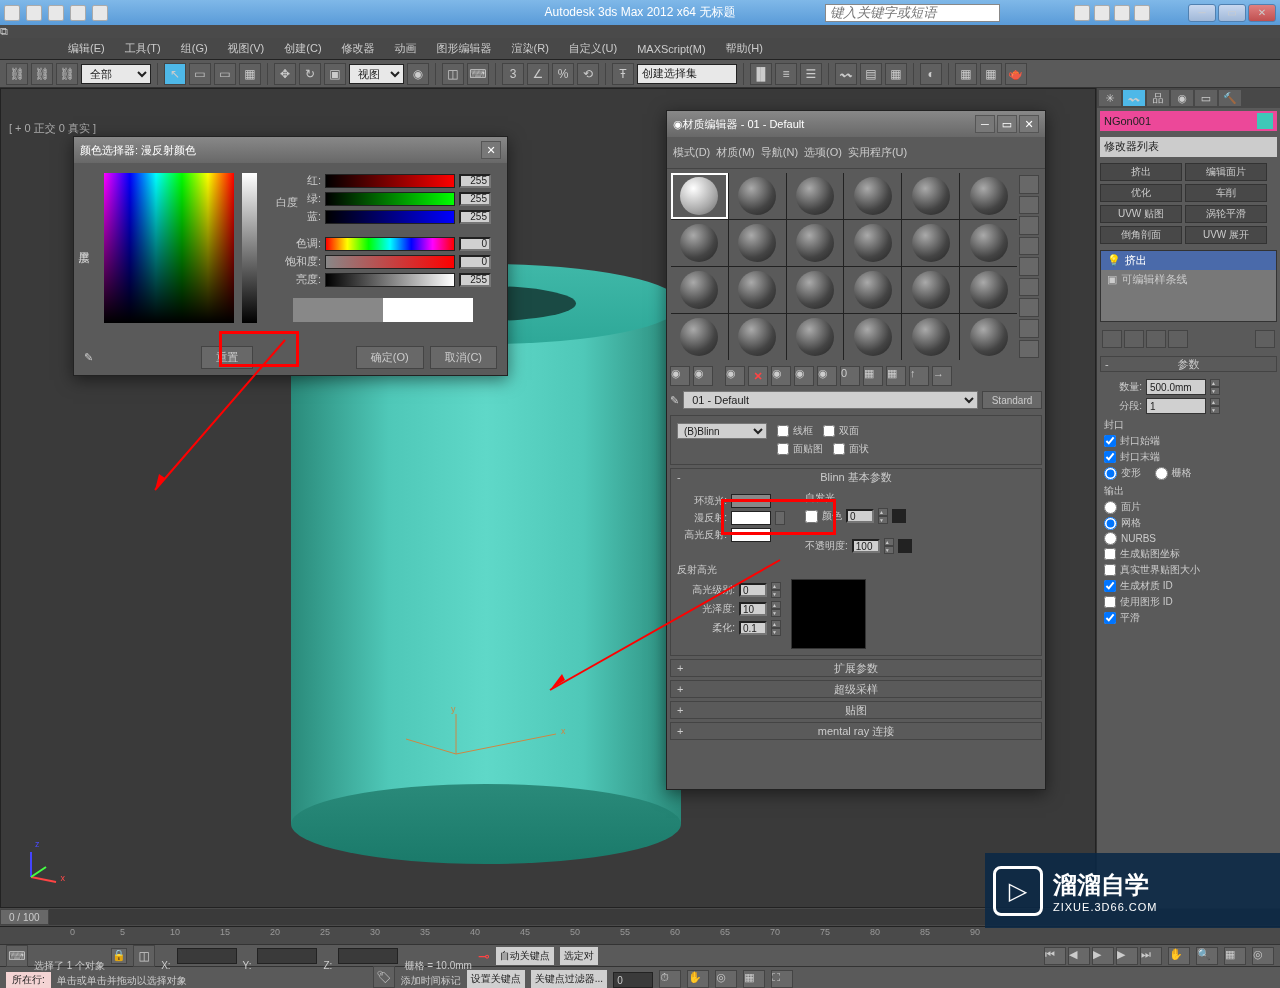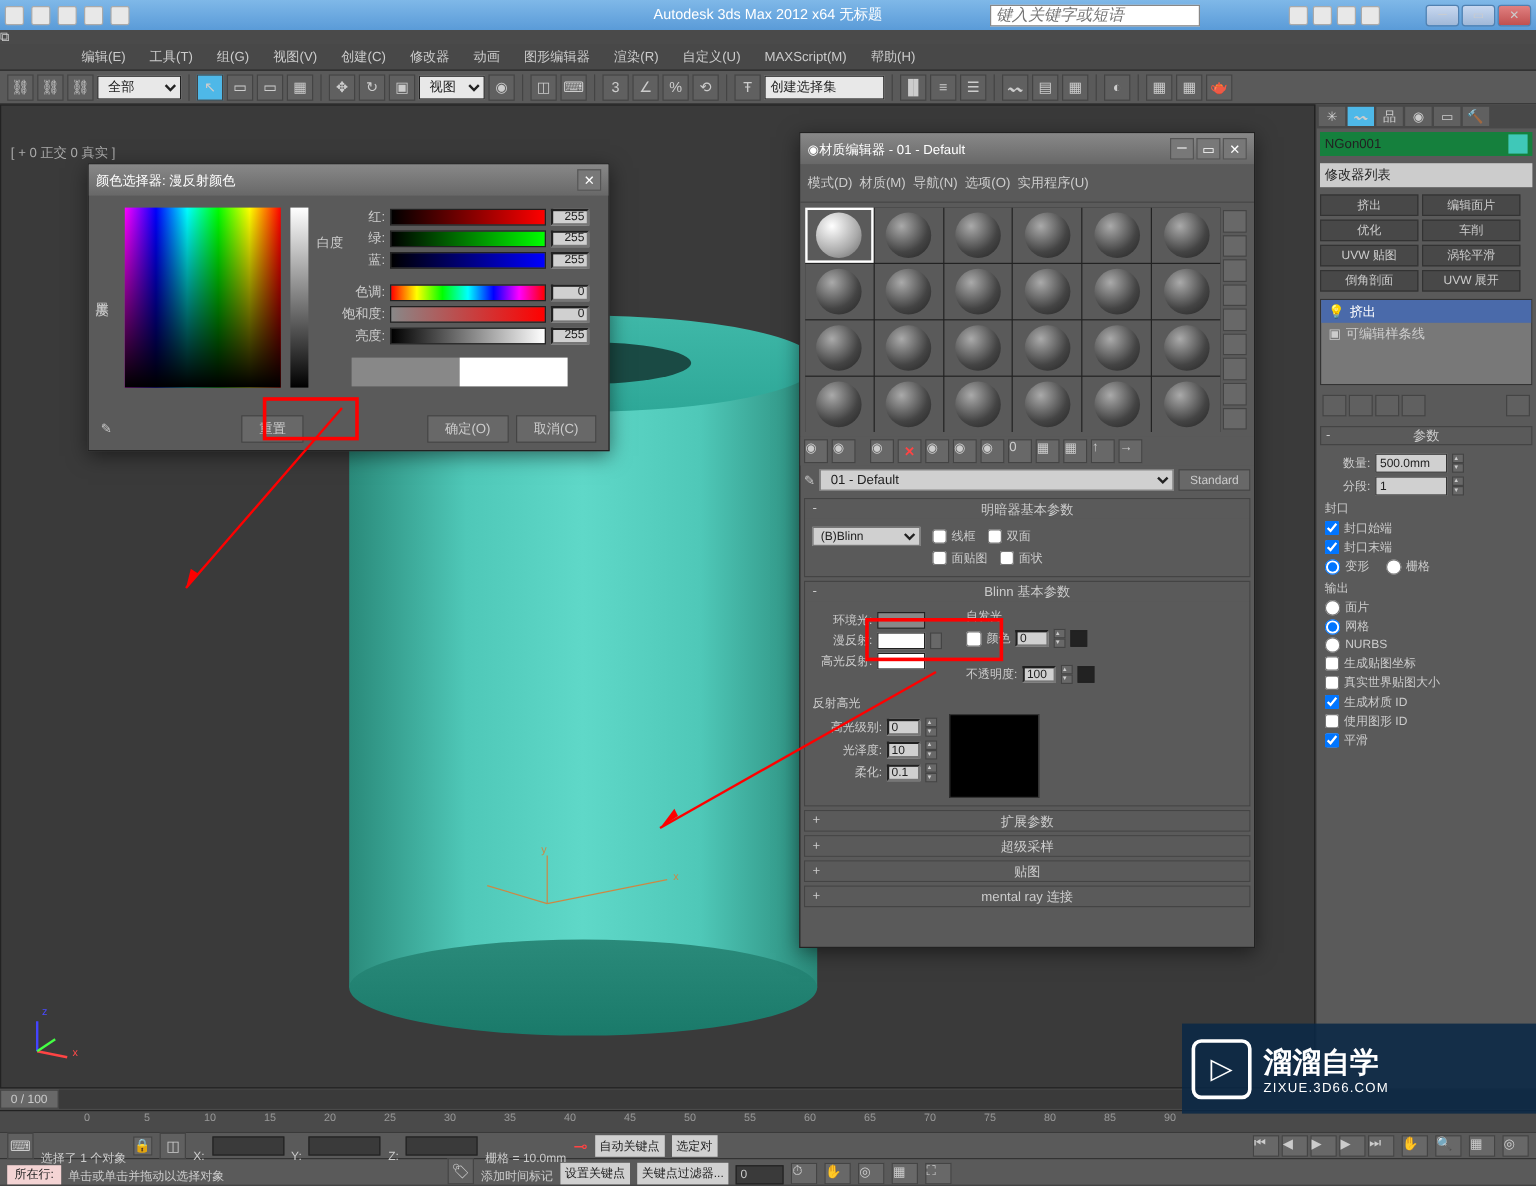--- a/index.html
+++ b/index.html
@@ -39,21 +39,21 @@
 .cyl-body::after { content: ''; position: absolute; bottom: -40px; left: 0; width: 390px; height: 80px; background: linear-gradient(#2a8a7a, #1a7a6a); border-radius: 50%; }
 .axis-gizmo { position: absolute; left: 20px; bottom: 20px; width: 40px; height: 40px; }
 .axis-gizmo::before { content: 'z'; position: absolute; top: -8px; left: 14px; color: #4a4aff; font-size: 9px; }
 .axis-gizmo::after { content: 'x'; position: absolute; bottom: 4px; right: -4px; color: #ff4a4a; font-size: 9px; }
 .obj-gizmo { position: absolute; left: 425px; top: 625px; }
 
 
 .right-panel { width: 184px; background: #5a5a5a; border-left: 1px solid #333; display: flex; flex-direction: column; }
 .panel-tabs { height: 20px; display: flex; background: #484848; gap: 2px; padding: 2px; }
 .panel-tab { width: 22px; height: 16px; background: #606060; display: flex; align-items: center; justify-content: center; }
-.obj-name { height: 20px; background: #15803d; color: #222; padding: 2px 4px; margin: 3px; font-size: 11px; display: flex; align-items: center; }
+.obj-name { height: 20px; background: #ec4899; color: #222; padding: 2px 4px; margin: 3px; font-size: 11px; display: flex; align-items: center; }
 .obj-color { width: 16px; height: 16px; background: #3fc8b8; margin-left: auto; }
 .mod-list-label { height: 20px; background: #ccc; color: #222; padding: 2px 4px; margin: 3px; font-size: 11px; }
 .mod-buttons { display: flex; flex-wrap: wrap; gap: 3px; padding: 3px; }
 .mod-btn { width: 82px; height: 18px; background: #484848; border: 1px solid #333; font-size: 10px; display: flex; align-items: center; justify-content: center; }
 .mod-stack { margin: 3px; background: #787878; height: 72px; border: 1px solid #333; }
 .mod-stack-item { padding: 2px 6px; display: flex; align-items: center; gap: 4px; }
 .mod-stack-item.sel { background: #4a6aaa; color: #fff; }
 .stack-toolbar { height: 22px; display: flex; gap: 2px; padding: 2px; margin: 3px; }
 .stack-btn { width: 20px; height: 18px; background: #606060; border: 1px solid #444; }
 .rollout { margin: 3px; }
@@ -73,21 +73,21 @@
 
 .dialog { position: absolute; background: #5a5a5a; border: 1px solid #222; box-shadow: 0 4px 16px rgba(0,0,0,0.5); }
 .dialog-titlebar { height: 26px; background: linear-gradient(#888, #686868); display: flex; align-items: center; padding: 0 6px; color: #fff; font-size: 11px; }
 .dialog-titlebar .dlg-close { margin-left: auto; width: 20px; height: 18px; background: #787878; border: 1px solid #555; display: flex; align-items: center; justify-content: center; }
 
 
 .color-picker { left: 73px; top: 136px; width: 435px; }
 .cp-body { padding: 10px; display: flex; gap: 8px; }
 .cp-sv { width: 130px; height: 150px; background: linear-gradient(to bottom, transparent, #000), linear-gradient(to right, #f0f, #00f, #0ff, #0f0, #ff0, #f00); position: relative; }
 .cp-value { width: 15px; height: 150px; background: linear-gradient(#fff, #000); }
-.cp-headers { position: absolute; top: 32px; left: 108px; display: flex; gap: 60px; font-size: 11px; }
+.cp-headers { position: absolute; top: 32px; left: 120px; display: flex; gap: 60px; font-size: 11px; }
 .cp-black-label { writing-mode: vertical-rl; position: absolute; left: 2px; top: 80px; font-size: 11px; }
 .cp-sliders { display: flex; flex-direction: column; gap: 3px; }
 .cp-slider-row { display: flex; align-items: center; gap: 4px; font-size: 11px; }
 .cp-slider-row .slbl { width: 38px; text-align: right; }
 .cp-slider-bar { width: 130px; height: 14px; border: 1px solid #222; }
 .cp-slider-bar.red { background: linear-gradient(to right, #000, #f00); }
 .cp-slider-bar.green { background: linear-gradient(to right, #000, #0f0); }
 .cp-slider-bar.blue { background: linear-gradient(to right, #000, #00f); }
 .cp-slider-bar.hue { background: linear-gradient(to right, #f00, #ff0, #0f0, #0ff, #00f, #f0f, #f00); }
 .cp-slider-bar.sat { background: linear-gradient(to right, #888, #f00); }
@@ -638,21 +638,20 @@
     <div class="mat-tbtn">▦</div>
     <div class="mat-tbtn">↑</div>
     <div class="mat-tbtn">→</div>
   </div>
   <div class="mat-name-row">
     <span>✎</span>
     <select class="mat-name-input"><option>01 - Default</option></select>
     <div class="mat-type-btn">Standard</div>
   </div>
   <div class="mat-rollout">
-    <div class="mat-rollout-hdr">明暗器基本参数</div>
     <div class="mat-rollout-body">
       <div class="shader-row">
         <select class="shader-sel"><option>(B)Blinn</option></select>
         <label class="checkbox-row">
             <input type="checkbox" style="">
             <span>线框</span>
           </label>
         <label class="checkbox-row">
             <input type="checkbox" style="">
             <span>双面</span>

